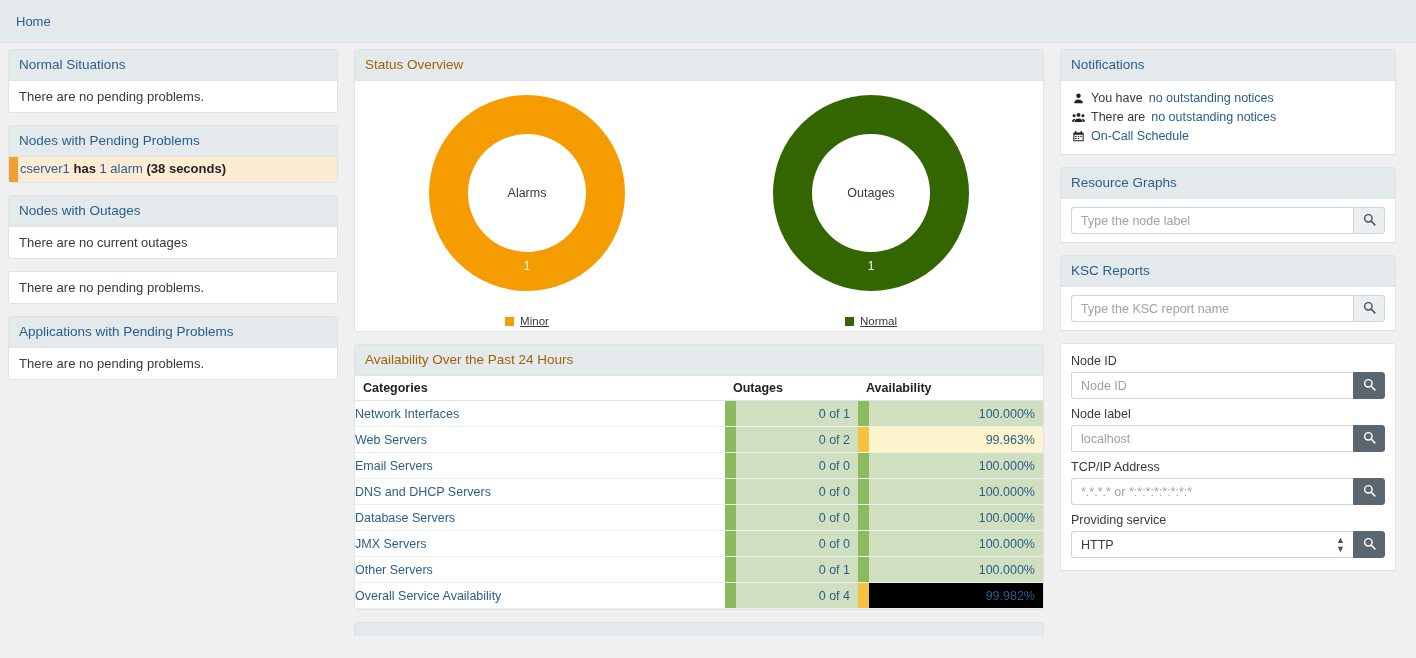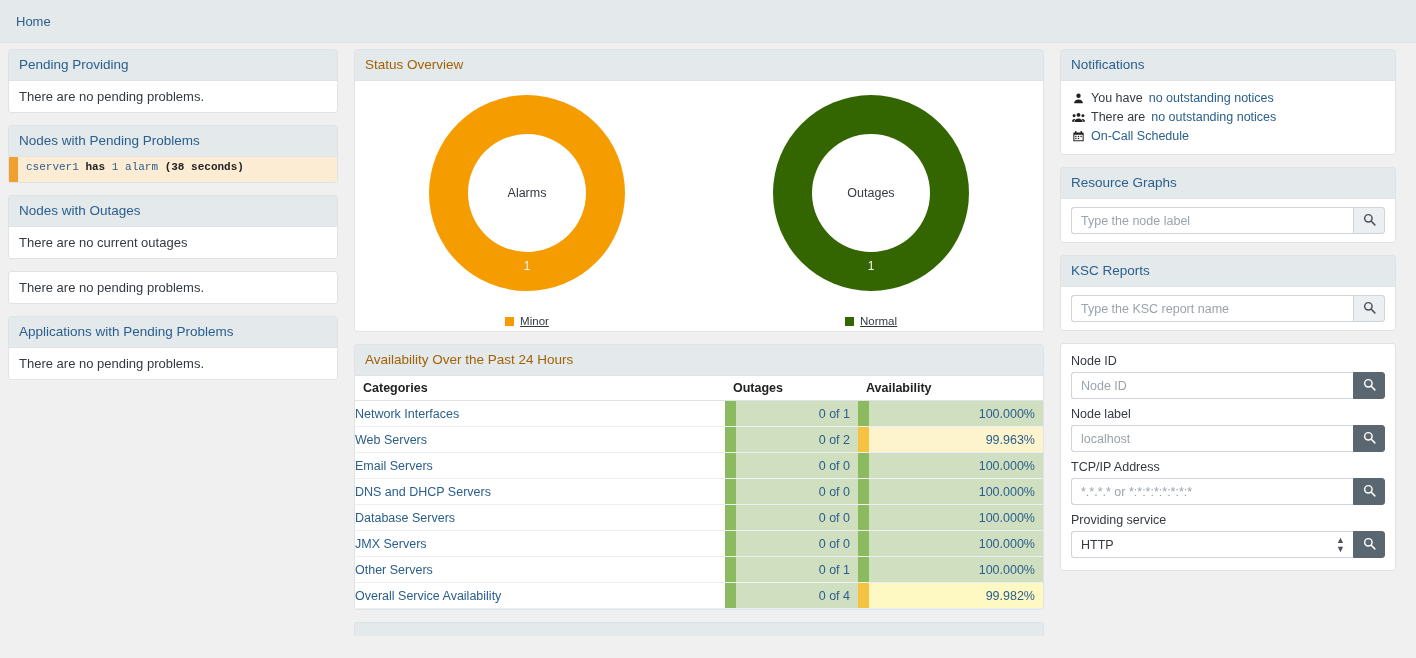--- a/index.html
+++ b/index.html
@@ -72,25 +72,24 @@
     align-items: stretch;
     background: #fdecd4;
     min-height: 25px;
   }
   .problem-bar {
     width: 9px;
     flex: 0 0 9px;
     background: #f0a030;
   }
   .problem-text {
-    padding: 4px 8px;
-    font-size: 11px;
+    padding: 4px 2px;
+    font-size: 13px;
     color: #343a40;
     white-space: nowrap;
-    font-family: Liberation Mono, monospace;
   }
   .lnk { color: #2a5e8c; text-decoration: none; cursor: pointer; }
   .bold-txt { font-weight: bold; color: #222; }
 
   
   .charts-row {
     display: flex;
     padding: 14px 0 4px 0;
     text-decoration: underline;
   }
@@ -283,21 +282,21 @@
 
 <div class="breadcrumb-bar">
   <a class="breadcrumb-link">Home</a>
 </div>
 
 <div class="page">
 
   <div class="col-left">
 
     <div class="panel">
-      <div class="panel-head">Pending Providing</div>
+      <div class="panel-head">Normal Situations</div>
       <div class="panel-body">
         <span class="empty-msg">There are no pending problems.</span>
       </div>
     </div>
 
     <div class="panel">
       <div class="panel-head">Nodes with Pending Problems</div>
       <div class="panel-body flush">
         <div class="problem-row">
           <div class="problem-bar"></div>
@@ -488,21 +487,21 @@
                 <td class="cat-cell"><a class="lnk">Overall Service Availability</a></td>
                 <td class="col-out">
                   <div class="meter">
                     <div class="meter-bar" style="background:#8cba5e"></div>
                     <div class="meter-fill" style="background:#cfdfc0">0 of 4</div>
                   </div>
                 </td>
                 <td class="col-avl">
                   <div class="meter">
                     <div class="meter-bar" style="background:#f5c340"></div>
-                    <div class="meter-fill" style="background:#fef9c3">99.982%</div>
+                    <div class="meter-fill" style="background:#000000">99.982%</div>
                   </div>
                 </td>
               </tr>
             </tbody>
         </table>
       </div>
     </div>
 
     <div class="cut-panel"></div>
 

